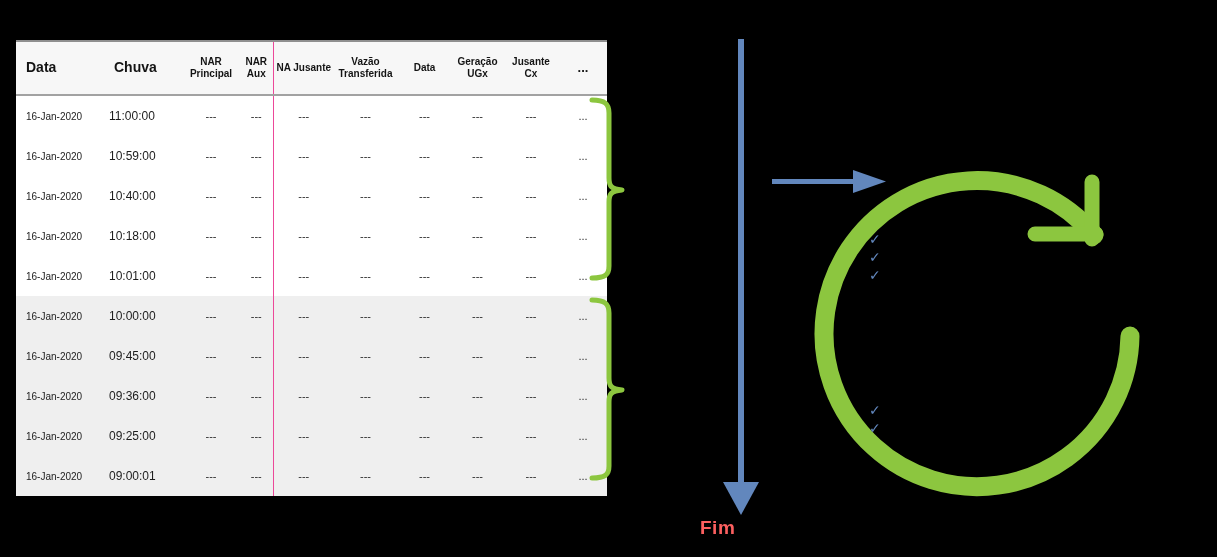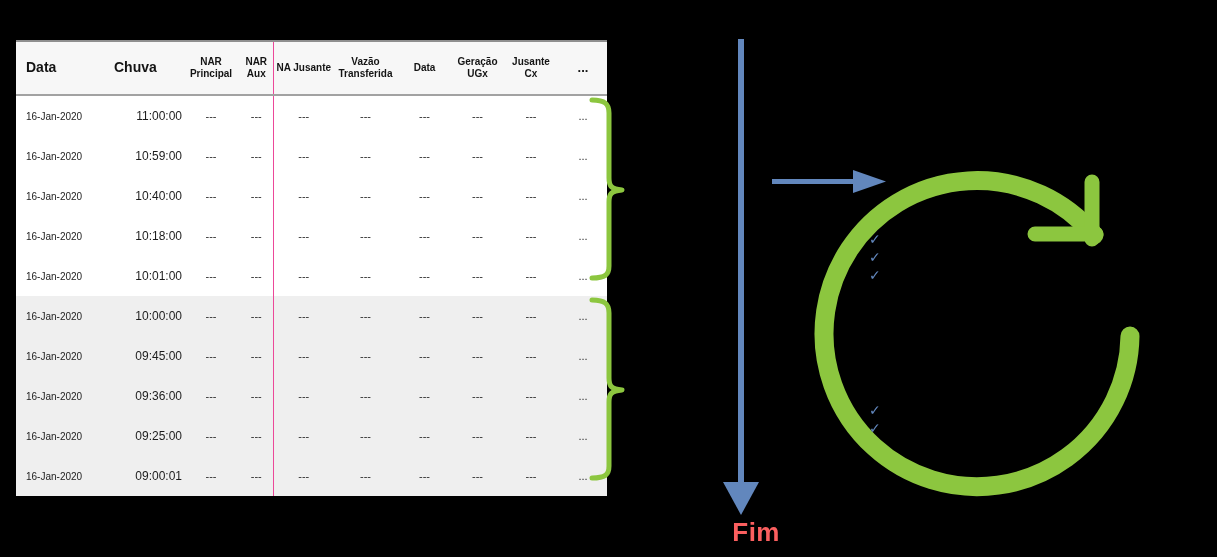--- a/index.html
+++ b/index.html
@@ -14,28 +14,28 @@
     background:#f7f7f7;height:52px;vertical-align:middle;text-align:center;
     font-weight:bold;font-size:10px;line-height:1.25;color:#141414;padding:0 2px;
     border-top:2px solid #8f8f8f;border-bottom:2px solid #a2a2a2;
   }
   thead th.big{font-size:14px;text-align:left;padding-left:10px;}
   thead th.dots{font-size:13px;}
   tbody td{
     height:40px;text-align:center;font-size:11px;color:#2a2a2a;padding:0;background:#fff;
   }
   tbody td.date{font-size:10px;text-align:left;padding-left:10px;color:#1c1c1c;}
-  tbody td.time{font-size:12px;text-align:right;padding-left:5px;color:#1c1c1c;}
+  tbody td.time{font-size:12px;text-align:left;padding-left:5px;color:#1c1c1c;}
   tbody tr.alt td{background:#efefef;}
   .div-left{border-left:1px solid #ec4899;}
   
   .abs{position:absolute;}
   .end-label{
-    position:absolute;left:700px;top:517px;width:80px;text-align:right;
-    font-size:26px;font-weight:bold;letter-spacing:0.5px;
+    position:absolute;left:700px;top:517px;width:80px;text-align:left;
+    font-size:19px;font-weight:bold;letter-spacing:0.5px;
   }
   .checks{
     position:absolute;display:flex;flex-direction:column;gap:2px;
     font-family:"DejaVu Sans",sans-serif;font-size:14px;font-weight:bold;line-height:16px;
   }
 </style>
 </head>
 <body>
 
 <div class="table-wrap">

